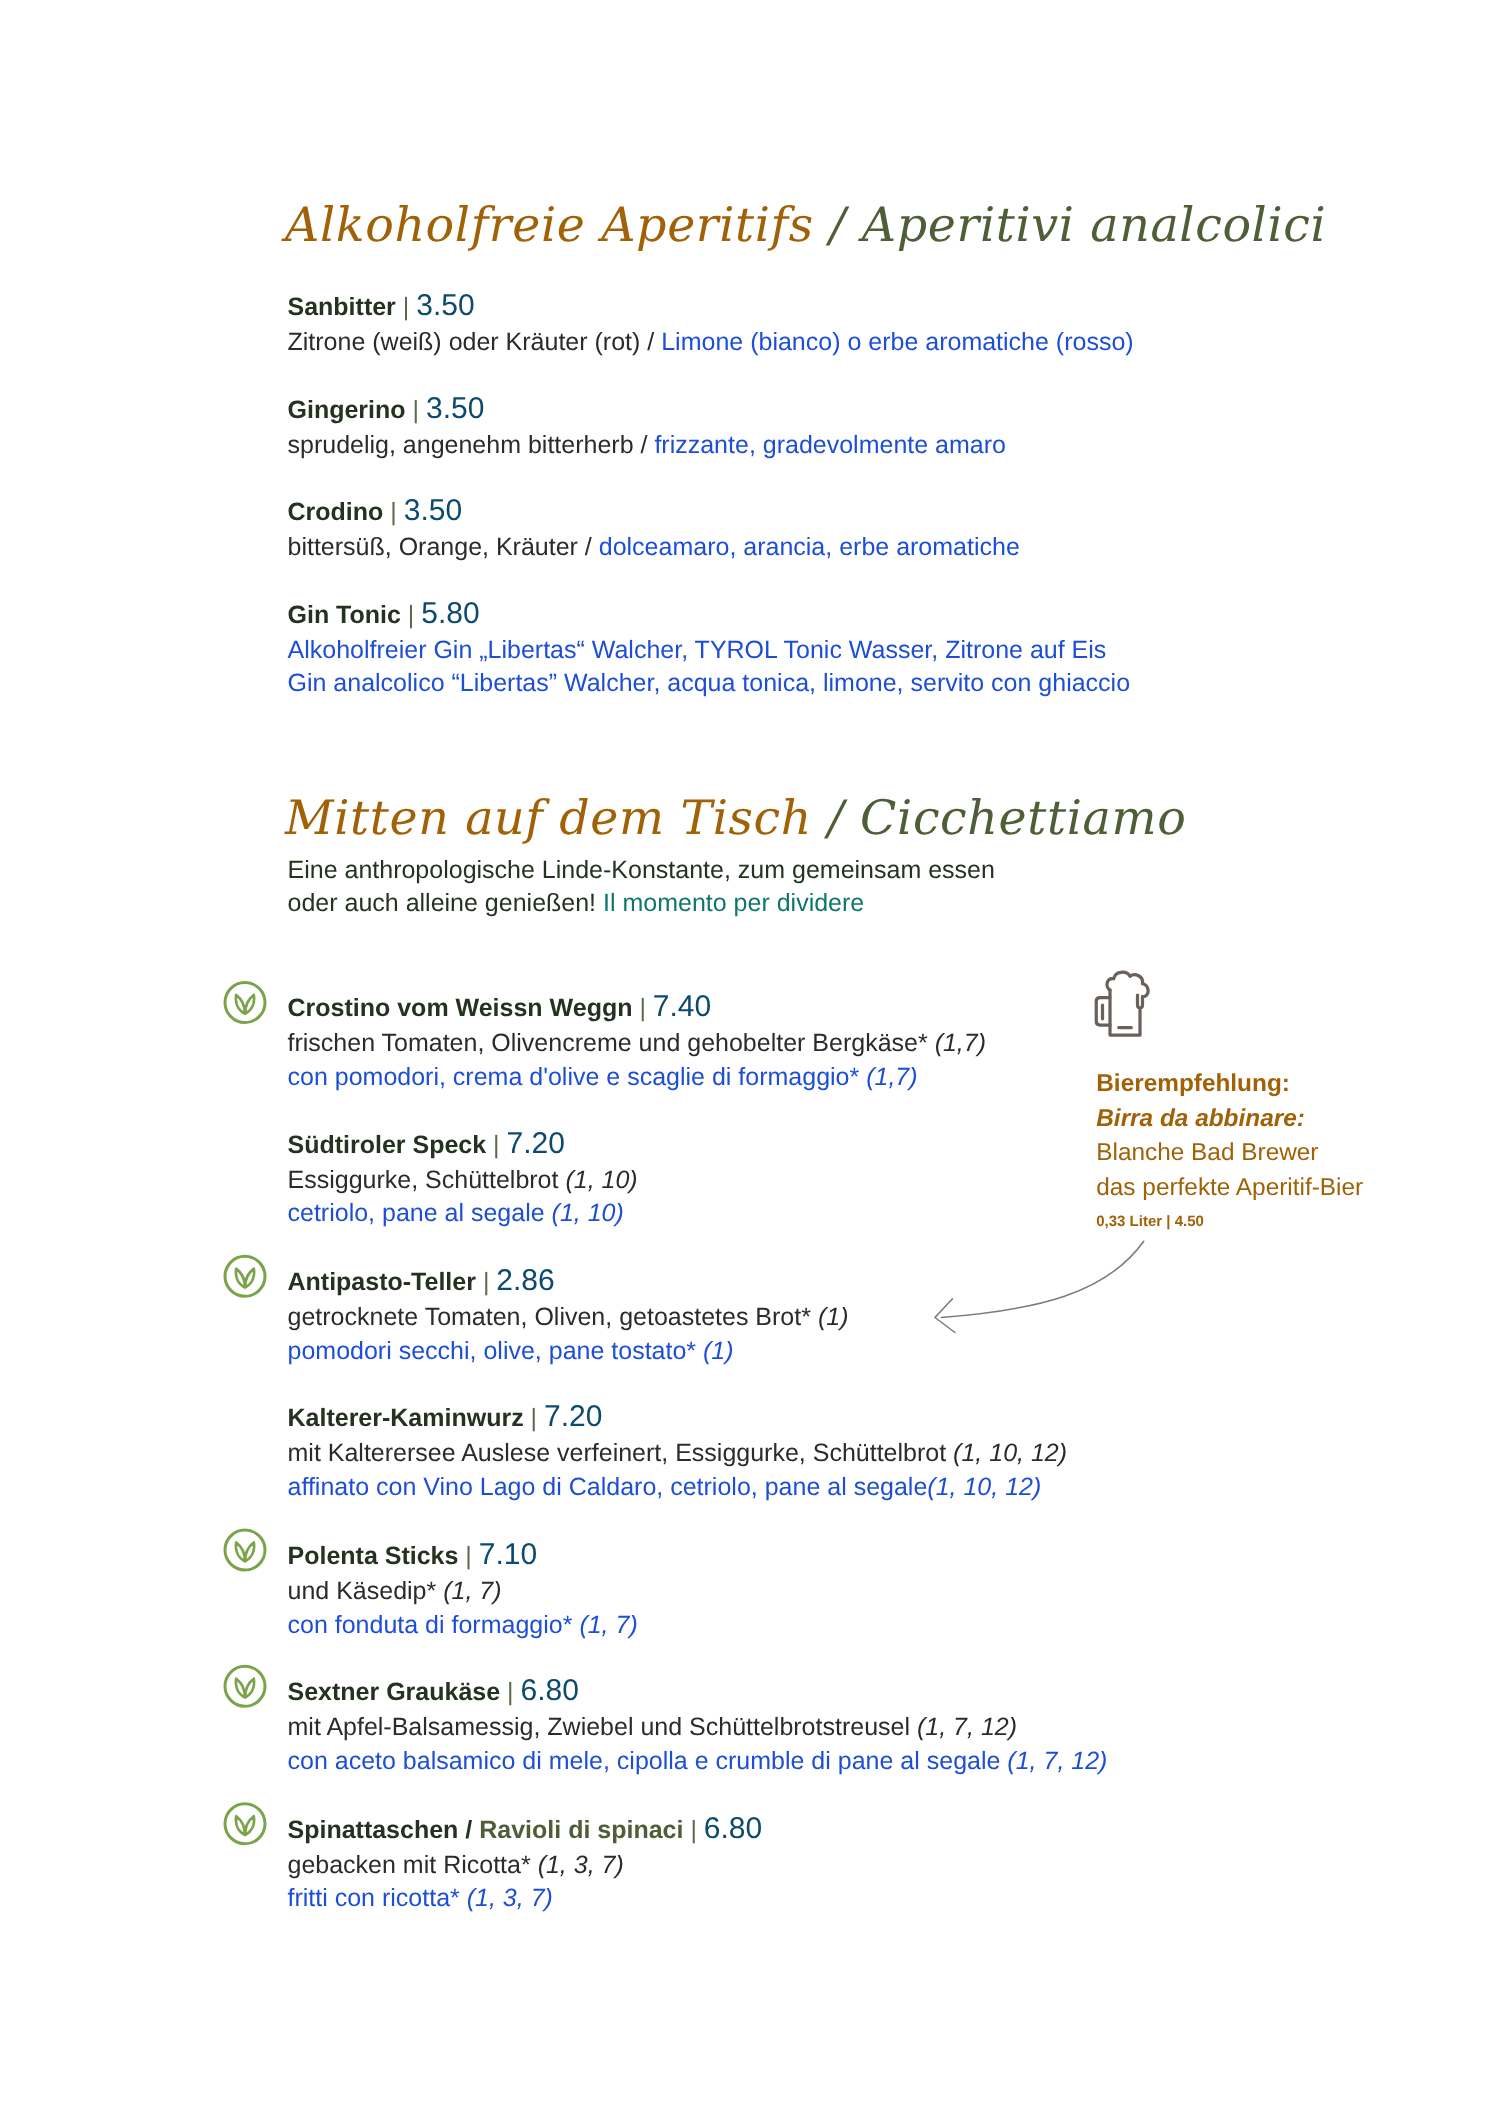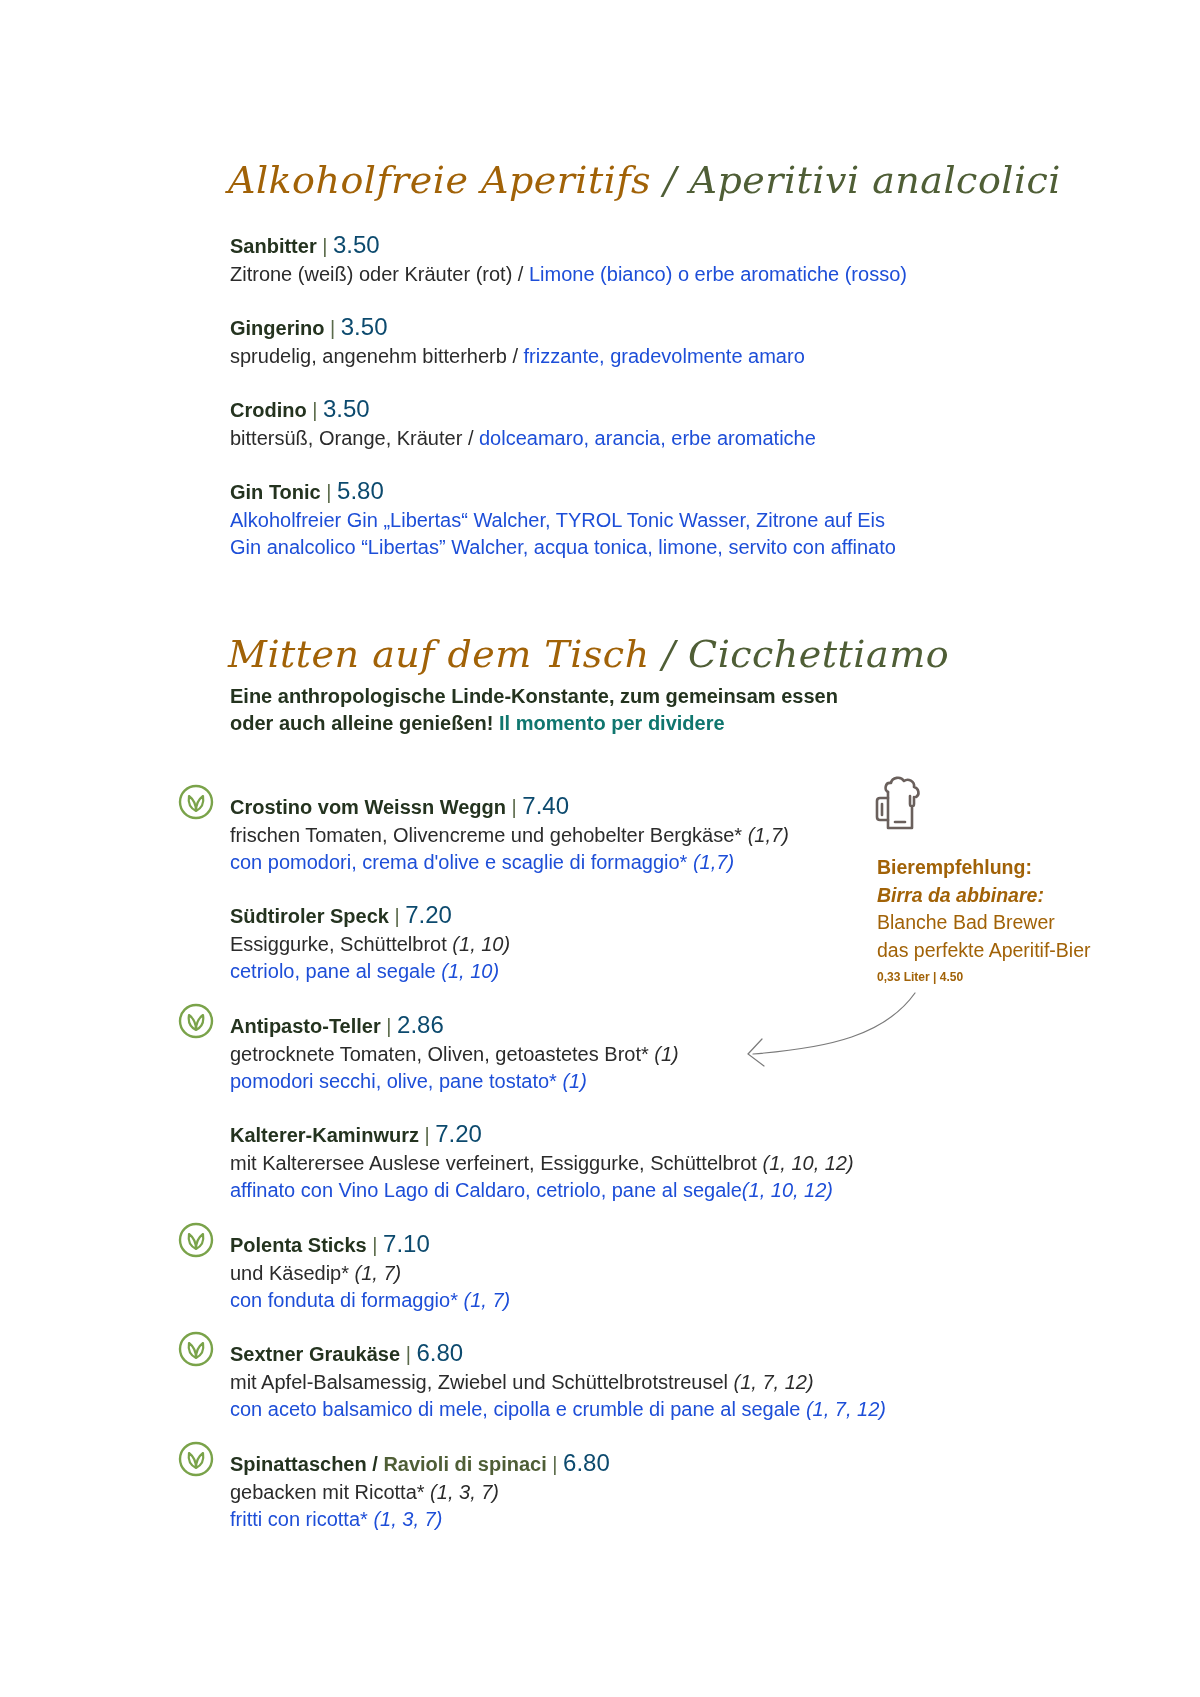--- a/index.html
+++ b/index.html
@@ -12,21 +12,21 @@
     .t-it { color: #4f5e36; }
     .item { position: absolute; left: 230px; font-size: 20px; line-height: 27.5px; white-space: nowrap; }
     .item .name { font-weight: bold; color: #24331f; }
     .item .name .it { color: #4f5e36; }
     .item .sep { color: #5a6a4a; }
     .item .price { color: #0c4a6e; font-size: 24px; }
     .item .de { color: #2b2b2b; }
     .item .itl { color: #1d4ed8; }
     .al { font-style: italic; }
     .intro { position: absolute; left: 230px; top: 683px; font-size: 20px; line-height: 27px;
-             font-weight: bold; white-space: nowrap; color: #24331f; }
+             font-weight: normal; white-space: nowrap; color: #24331f; }
     .intro .it { color: #0f766e; }
     .veg { position: absolute; left: 178px; width: 36px; height: 36px; }
     .beer-box { position: absolute; left: 877px; top: 770px; width: 300px; color: #a16207;
                 font-size: 19.5px; line-height: 27.5px; white-space: nowrap; }
     .beer-box .h1 { font-weight: bold; }
     .beer-box .h2 { font-weight: bold; font-style: italic; }
     .beer-box .meta { font-weight: bold; font-size: 12px; }
   </style>
 </head>
 <body>
@@ -46,21 +46,21 @@
 </div>
 
 <div class="item" style="top:395px;">
   <div><span class="name">Crodino</span><span class="sep"> | </span><span class="price">3.50</span></div>
   <div><span class="de">bittersüß, Orange, Kräuter / </span><span class="itl">dolceamaro, arancia, erbe aromatiche</span></div>
 </div>
 
 <div class="item" style="top:477px;">
   <div><span class="name">Gin Tonic</span><span class="sep"> | </span><span class="price">5.80</span></div>
   <div><span class="itl">Alkoholfreier Gin „Libertas“ Walcher, TYROL Tonic Wasser, Zitrone auf Eis</span></div>
-  <div><span class="itl">Gin analcolico “Libertas” Walcher, acqua tonica, limone, servito con affinato</span></div>
+  <div><span class="itl">Gin analcolico “Libertas” Walcher, acqua tonica, limone, servito con ghiaccio</span></div>
 </div>
 
 <div class="abs script-title" style="left:228px; top:632px;">
   <span class="t-de">Mitten auf dem Tisch</span><span class="t-it"> / </span><span class="t-it">Cicchettiamo</span>
 </div>
 
 <div class="intro">
   <div>Eine anthropologische Linde-Konstante, zum gemeinsam essen</div>
   <div><span>oder auch alleine genießen! </span><span class="it">Il momento per dividere</span></div>
 </div>

